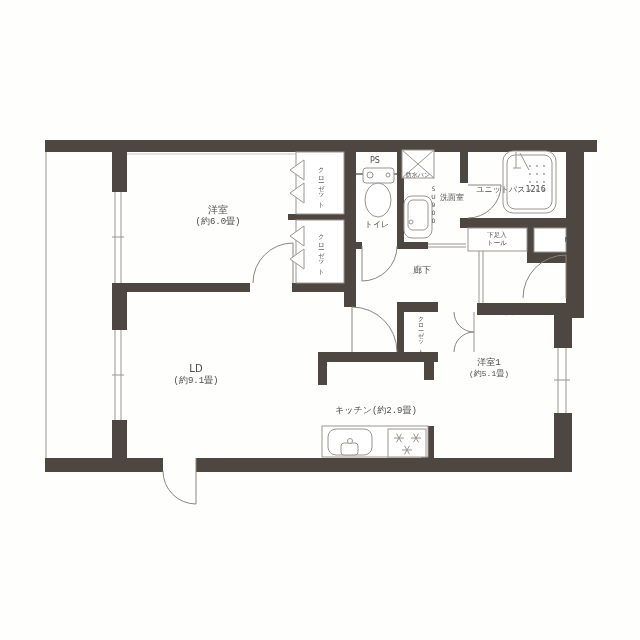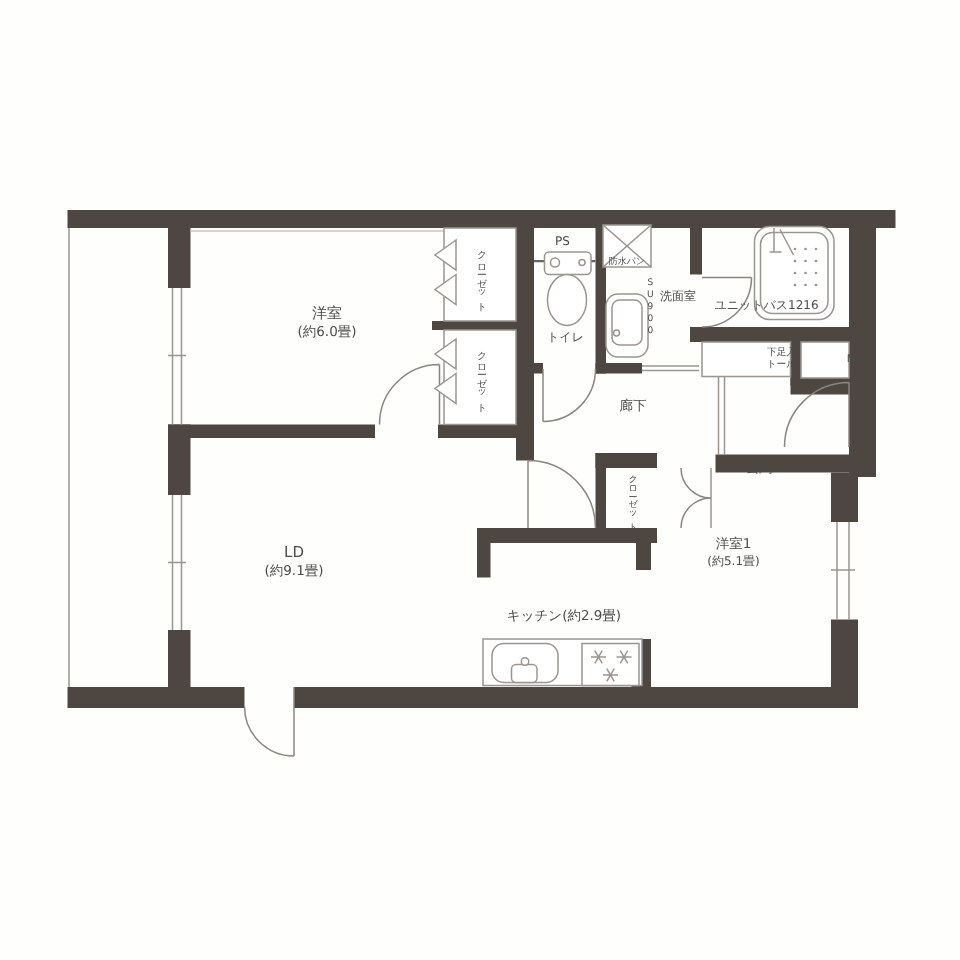--- a/index.html
+++ b/index.html
@@ -23,21 +23,21 @@
   .whitebox{fill:#fff;stroke:var(--line);stroke-width:1;}
   .lbl{
     position:absolute;transform:translate(-50%,-50%);
     white-space:nowrap;text-align:center;line-height:1.25;
     color:var(--text);
   }
   .v{
     writing-mode:vertical-rl;text-orientation:upright;
     transform:translate(-50%,-50%);line-height:1;letter-spacing:1px;
   }
-  .f10{font-size:10px;} .f9{font-size:9px;} .f8{font-size:8px;}
+  .f10{font-size:10px;} .f9{font-size:9px;font-family:Liberation Mono, monospace;} .f8{font-size:8px;}
   .f7{font-size:7px;} .f65{font-size:6.5px;} .f6{font-size:6px;}
 </style>
 </head>
 <body>
 
 <div id="stage">
 
   <svg id="plan-svg" width="640" height="640" viewBox="0 0 640 640">
 
     <g>
@@ -197,29 +197,29 @@
   </div>
 
   <div class="lbl f9" style="left:506px;top:277px;margin-top:36px;">玄関</div>
 
   <div class="lbl f9" style="left:422px;top:272px;text-align:right;">廊下</div>
 
   <div class="lbl f8" style="left:377px;top:225px;">トイレ</div>
 
   <div class="lbl f8" style="left:452px;top:198px;">洗面室</div>
 
-  <div class="lbl f8" style="left:511px;top:204px;">ユニットバス1216</div>
+  <div class="lbl f8" style="left:511px;top:190px;">ユニットバス1216</div>
 
   <div class="lbl f8" style="left:375px;top:161px;text-align:right;">PS</div>
 
   <div class="lbl f7" style="left:550px;top:240px;padding-left:40px;">MB</div>
 
   <div class="lbl f6" style="left:418px;top:175px;">防水パン</div>
 
-  <div class="lbl f65" style="left:497px;top:239px;margin-left:24px;">
+  <div class="lbl f65" style="left:497px;top:239px;">
     <div>下足入</div>
     <div>トール</div>
   </div>
 
   <div class="lbl v f65" style="left:321px;top:184px;">クローゼット</div>
 
   <div class="lbl v f65" style="left:321px;top:251px;">クローゼット</div>
 
   <div class="lbl v f6" style="left:421px;top:332px;">クローゼット</div>
 

